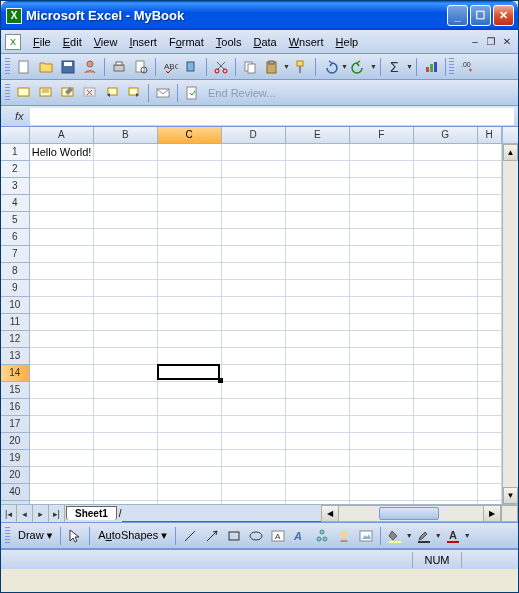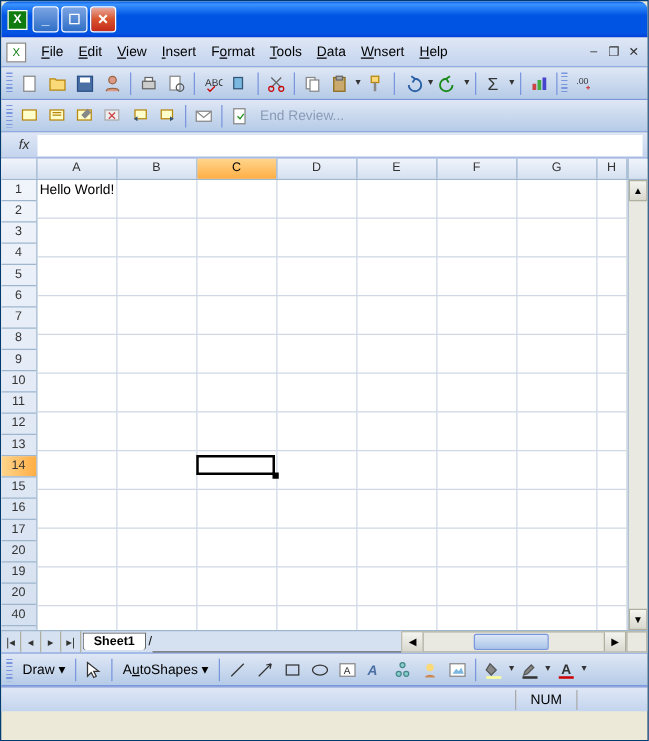--- a/index.html
+++ b/index.html
@@ -44,21 +44,21 @@
   .grid-area { position: relative; background: white; height: 377px; display: flex; flex-direction: column; }
   .col-headers { height: 17px; display: flex; background: linear-gradient(to bottom, #f0f4fb, #d5e0f0); border-bottom: 1px solid #9eb6ce; }
   .corner { width: 30px; border-right: 1px solid #9eb6ce; background: linear-gradient(to bottom, #f0f4fb, #d5e0f0); }
   .col-h { border-right: 1px solid #9eb6ce; text-align: center; font-size: 10px; line-height: 16px; color: #333; cursor: pointer; }
   .col-h.active { background: linear-gradient(to bottom, #ffd58c, #ffae45); color: #000; }
   .grid-body { flex: 1; display: flex; overflow: hidden; }
   .row-headers { width: 30px; background: linear-gradient(to bottom, #f0f4fb, #d5e0f0); border-right: 1px solid #9eb6ce; }
   .row-h { height: 17px; border-bottom: 1px solid #9eb6ce; text-align: center; font-size: 10px; line-height: 16px; color: #333; cursor: pointer; }
   .row-h.active { background: linear-gradient(to right, #ffd58c, #ffae45); }
   .cells { position: relative; flex: 1; }
-  .cell-row { display: flex; height: 31px; justify-content: flex-end; }
+  .cell-row { display: flex; height: 17px; justify-content: flex-end; }
   .cell { border-right: 1px solid #d0d7e5; border-bottom: 1px solid #d0d7e5; font-size: 11px; padding: 0 2px; line-height: 16px; overflow: visible; white-space: nowrap; cursor: cell; }
   .active-cell-border { position: absolute; border: 2px solid #000; pointer-events: none; }
   .fill-handle { position: absolute; width: 5px; height: 5px; background: #000; cursor: crosshair; }
   .vscroll { width: 17px; background: #e9e9e2; border-left: 1px solid #9eb6ce; display: flex; flex-direction: column; }
   .vscroll-btn { height: 17px; background: linear-gradient(#f5f5f0, #d8d8cf); border: 1px solid #b0b0a0; font-size: 8px; text-align: center; line-height: 15px; cursor: pointer; }
   .vscroll-track { flex: 1; }
   
   
   .sheettab-row { height: 19px; background: #d5e0f0; display: flex; align-items: center; border-top: 1px solid #9eb6ce; border-bottom: 1px solid #7a96df; font-size: 10px; }
   .sheetnav-btn { width: 16px; height: 17px; display: flex; align-items: center; justify-content: center; font-size: 9px; cursor: pointer; color: #333; border-right: 1px solid #b0b0a0; }
@@ -77,20 +77,23 @@
   .statusbar { height: 20px; background: linear-gradient(to bottom, #dfe7f5, #c3d4ee); display: flex; align-items: center; font-size: 11px; padding: 0 6px; border-top: 1px solid #7a96df; }
   .status-section { border-right: 1px solid #aaa; padding: 0 6px; height: 16px; line-height: 16px; }
   .status-section.ready { width: 160px; border: none; }
   .status-section.num { margin-left: auto; width: 50px; border-left: 1px solid #aaa; border-right: 1px solid #aaa; text-align: center; }
 </style>
 </head>
 <body>
 
 <div class="titlebar">
   <span class="app-icon">X</span>
+  <span class="title">
+    <span>Microsoft Excel</span> - <span>MyBook</span>
+  </span>
   <div class="win-btns">
     <div class="win-btn min">_</div>
     <div class="win-btn max">☐</div>
     <div class="win-btn close">✕</div>
   </div>
 </div>
 
 <div class="menubar">
   <span class="excel-doc-icon">X</span>
   <span class="menu-item"><u>F</u><span>ile</span></span>

